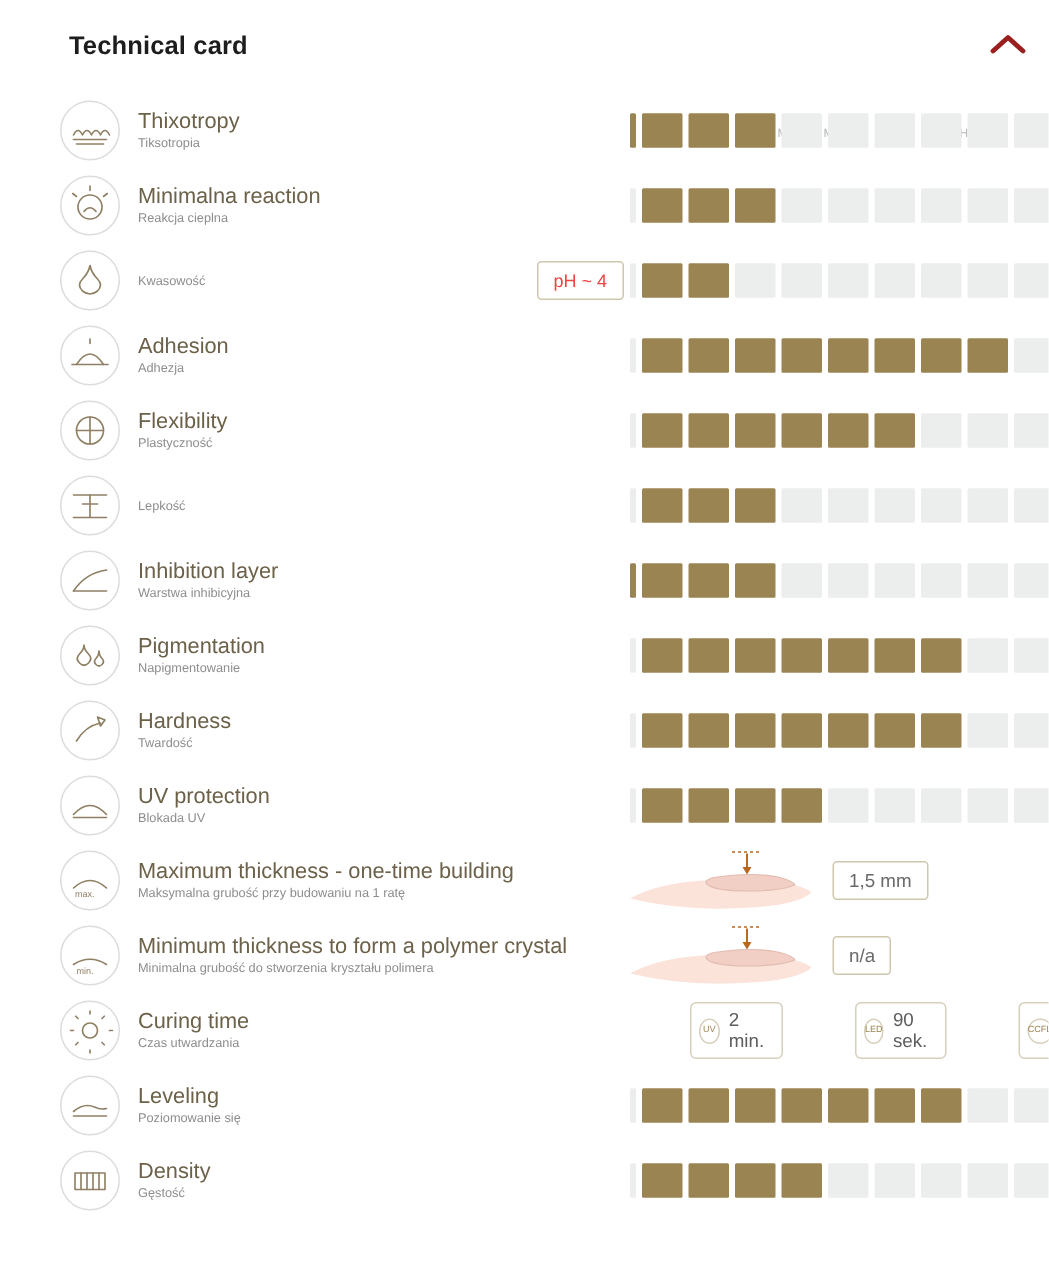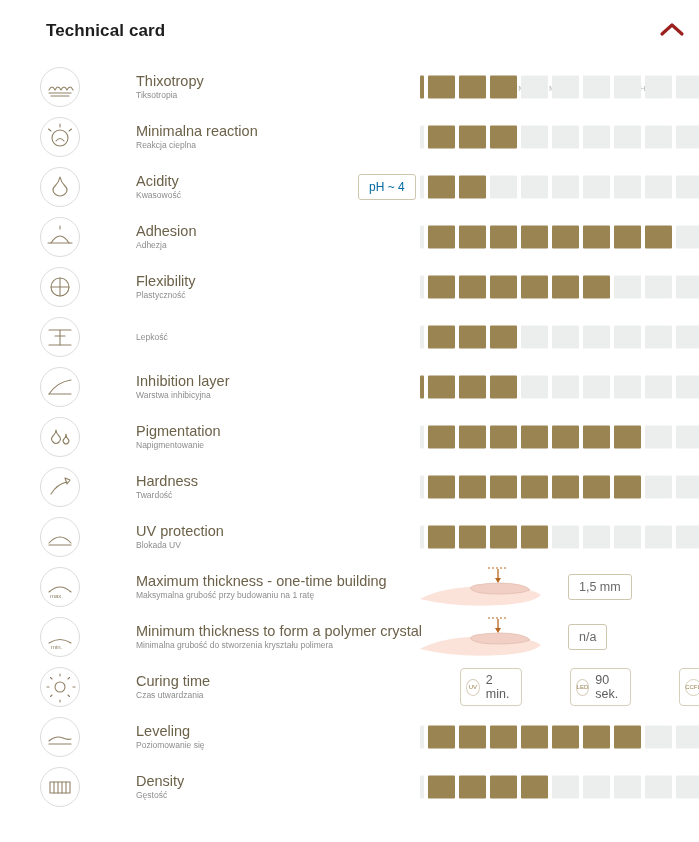--- a/index.html
+++ b/index.html
@@ -70,21 +70,21 @@
     border-radius: 50%;
     border: 1px solid #dcdcdc;
     background: #fff;
     display: flex;
     align-items: center;
     justify-content: center;
     margin-right: 12px;
     overflow: hidden;
   }
   .row-icon svg { display: block; }
-  .row-labels { flex: 0 0 auto; width: 300px; margin-left: 44px; }
+  .row-labels { flex: 0 0 auto; width: 300px; }
   .lab-en {
     font-size: 14.5px;
     color: #6c6149;
     line-height: 16px;
     white-space: nowrap;
   }
   .lab-pl {
     font-size: 8.5px;
     color: #8d8d8d;
     line-height: 12px;
@@ -116,22 +116,22 @@
     top: 50%;
     transform: translateY(-50%);
     border: 1px solid #cfc6ae;
     border-radius: 3px;
     background: #fff;
     font-size: 12.5px;
     color: #6a6a6a;
     padding: 5px 10px;
     white-space: nowrap;
   }
-  .chip-ph { left: 330px; font-size: 12px; color: #0369a1; }
-  .chip-thick { left: 540px; }
+  .chip-ph { left: 330px; font-size: 12px; color: #ef4444; }
+  .chip-thick { left: 527px; }
 
   .curing-group {
     position: absolute;
     left: 392px;
     top: 50%;
     transform: translateY(-50%);
     display: flex;
     gap: 8px;
   }
   .cure {
@@ -238,21 +238,20 @@
           <div class="blk sm "></div>
         </div>
       </div>
       <div class="row">
         <div class="row-icon">
           <svg width="38" height="38" viewBox="0 0 38 38">
             <path d="M14 26 q-4 -4 0 -8 q4 -4 5 -9 q1 5 5 9 q4 4 0 8 q-5 4 -10 0z" fill="none" stroke="#8f8064" stroke-width="1.1" stroke-linecap="round" stroke-linejoin="round"></path>
           </svg>
         </div>
         <div class="row-labels">
-          <div class="lab-en">Acidity</div>
           <div class="lab-pl">Kwasowość</div>
         </div>
         <div class="bars">
           <div class="blk sm "></div>
           <div class="blk on"></div>
           <div class="blk on"></div>
           <div class="blk "></div>
           <div class="blk "></div>
           <div class="blk "></div>
           <div class="blk "></div>

